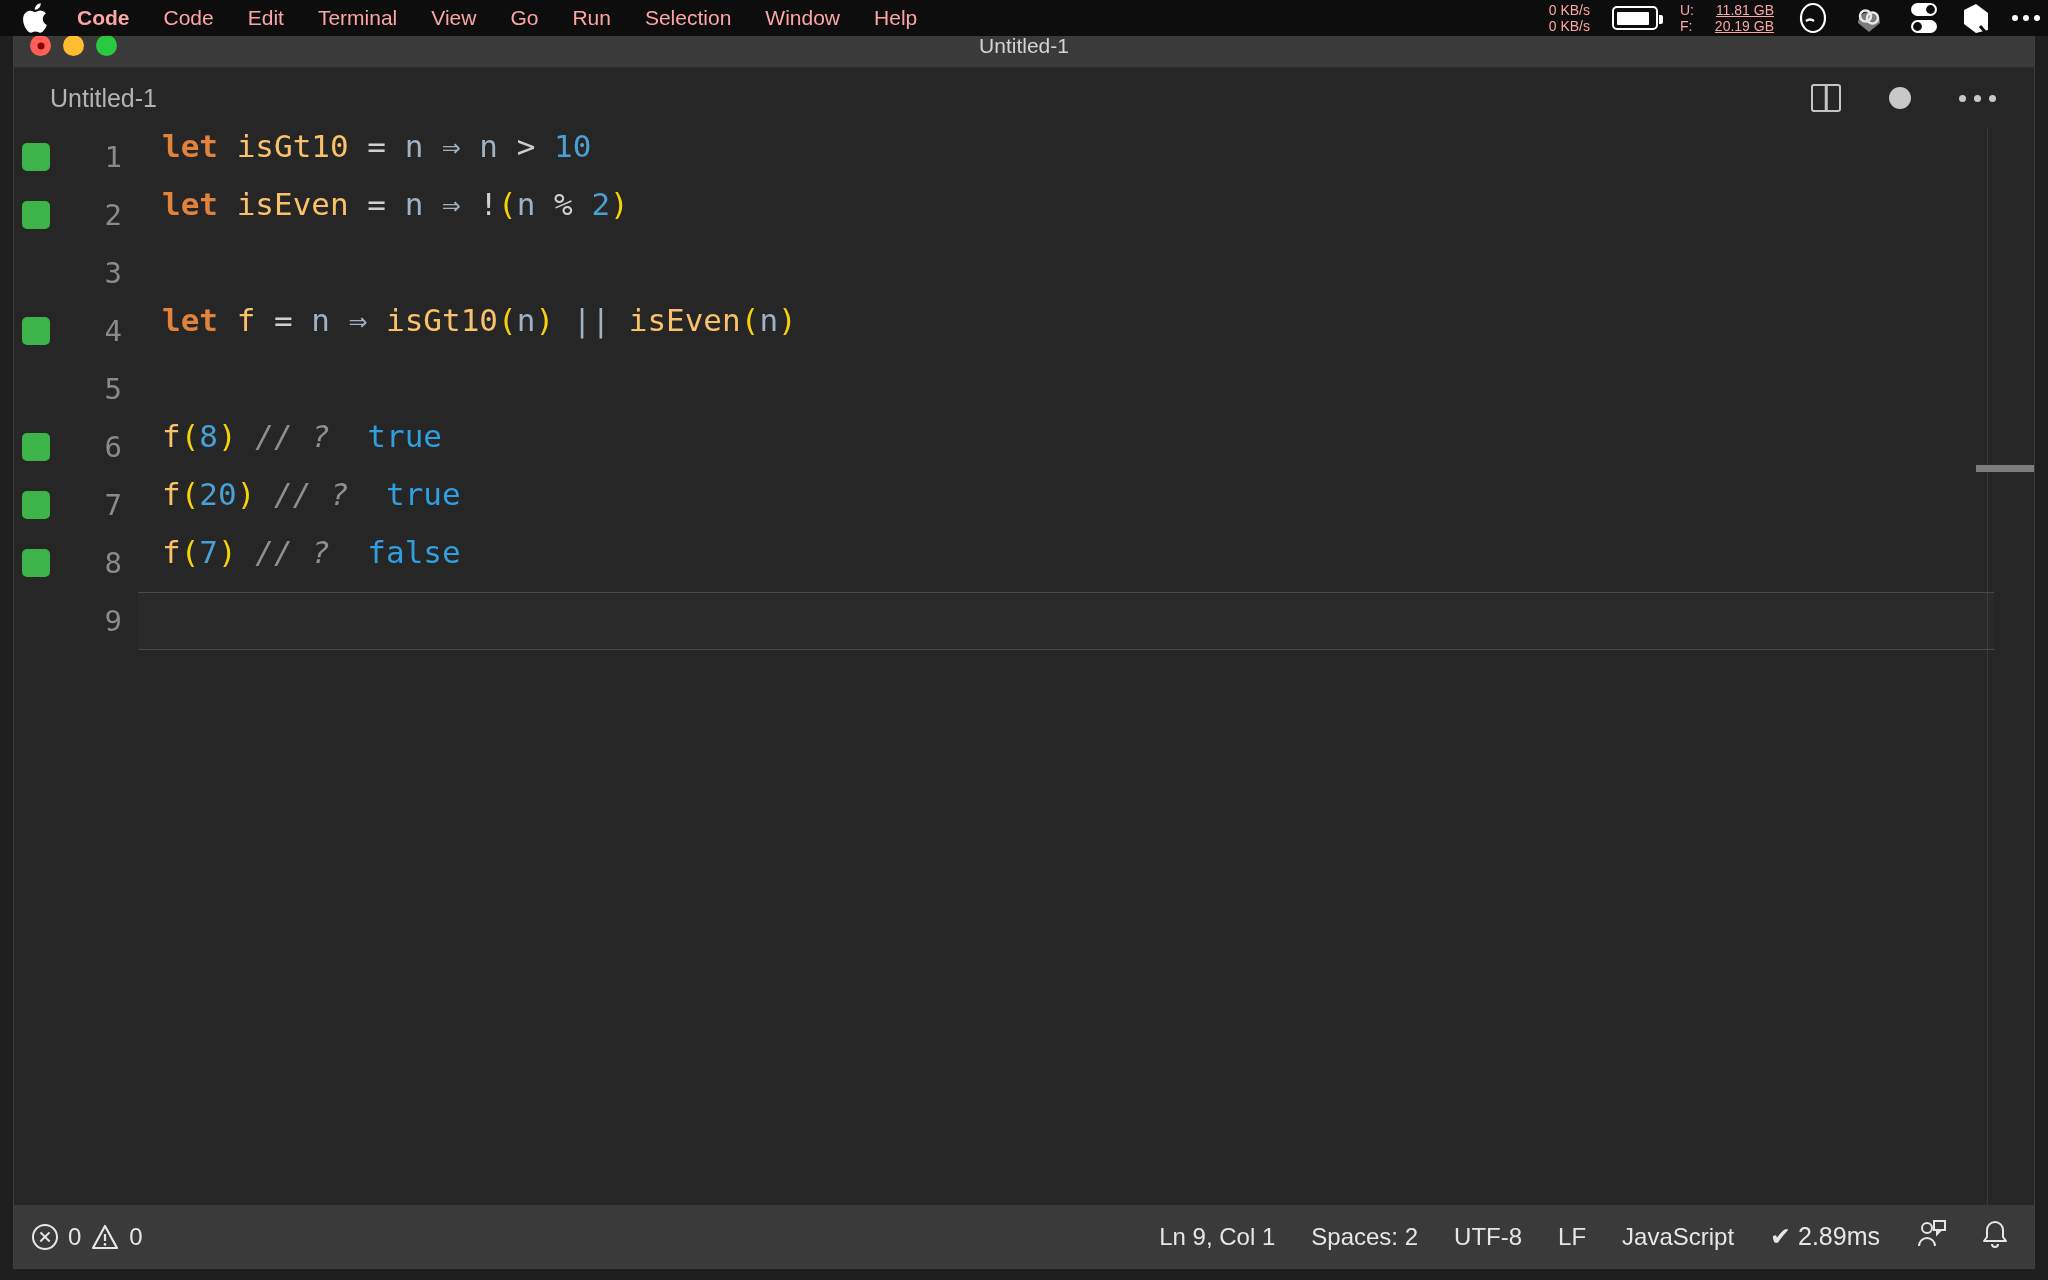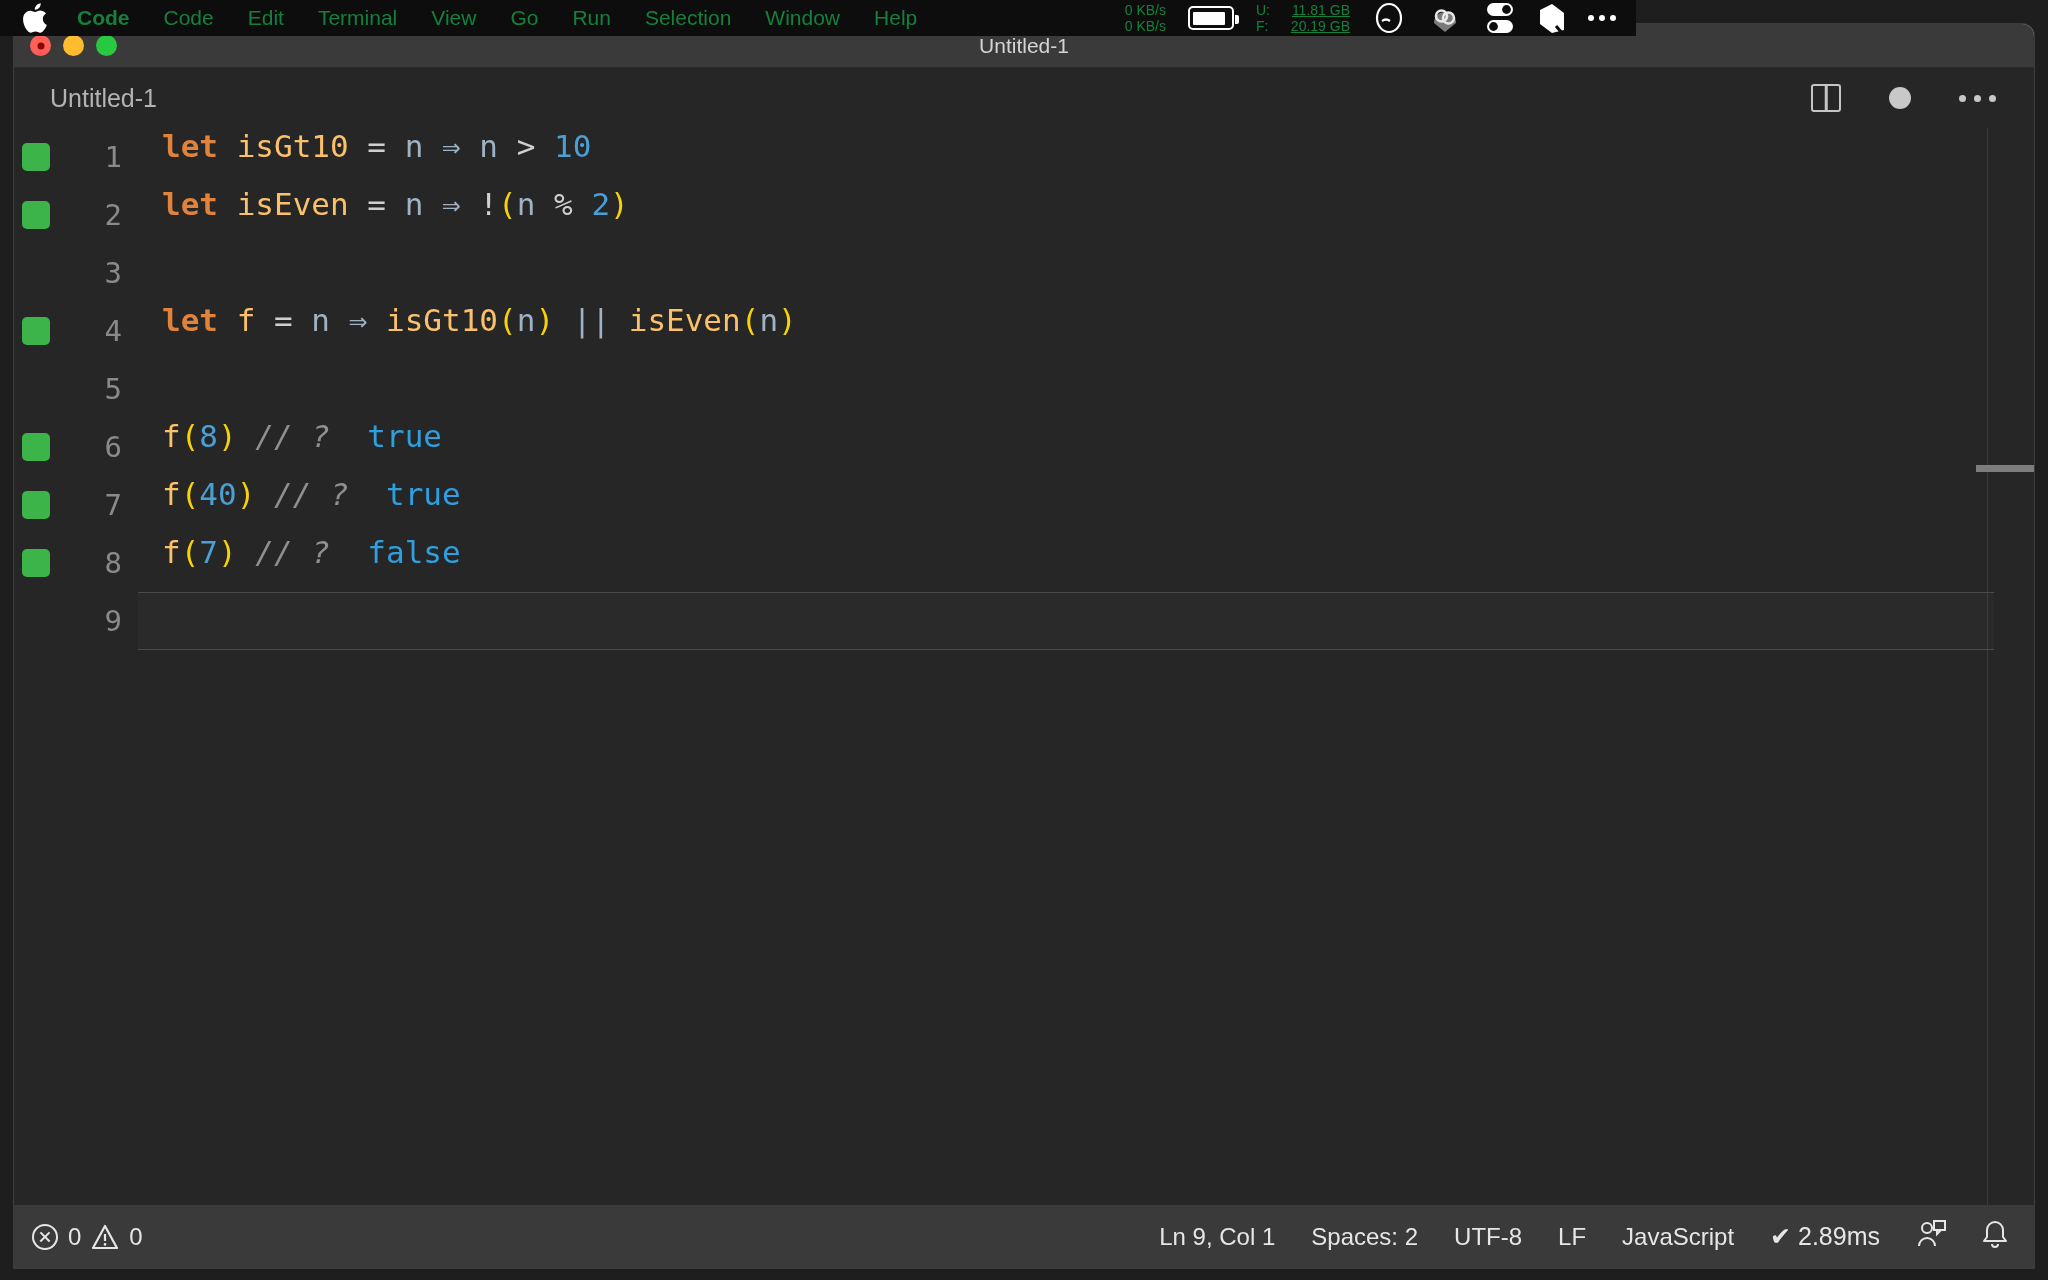--- a/index.html
+++ b/index.html
@@ -5,30 +5,30 @@
   * { margin:0; padding:0; box-sizing:border-box; }
   html,body {
     width:2048px; height:1280px;
     background:#1e1e1e;
     font-family:"Liberation Sans", sans-serif;
     overflow:hidden;
   }
 
   
   .menubar{
-    position:absolute; top:0; left:0; width:1636px; height:36px;
+    position:absolute; top:0; left:0; width:2048px; height:36px;
     background:#0d0d0d; display:flex; align-items:center;
-    color:#15803d; font-size:21px; z-index:50;
+    color:#fca5a5; font-size:21px; z-index:50;
   }
   .mb-left{ display:flex; align-items:center; gap:0; padding-left:22px; }
   .mb-item{ padding:0 17px; line-height:36px; white-space:nowrap; }
   .mb-item.bold{ font-weight:bold; }
   .apple-logo{ width:26px; height:30px; position:relative; margin-right:12px;}
   .apple-logo svg{ display:block; }
-  .mb-right{ margin-left:auto; display:flex; align-items:center; gap:22px; padding-right:20px;}
+  .mb-right{ margin-left:auto; display:flex; align-items:center; gap:22px; padding-right:8px;}
   .net-speed{ font-size:14px; line-height:16px; text-align:right; letter-spacing:0px;}
   .battery{ width:46px; height:24px; border:2.5px solid #fff; border-radius:5px; position:relative; display:flex; align-items:center;}
   .battery::after{ content:""; position:absolute; right:-7px; top:7px; width:4px; height:9px; background:#fff; border-radius:0 2px 2px 0;}
   .battery-fill{ width:32px; height:13px; background:#fff; margin-left:3px; border-radius:1px;}
   .memstat{ font-size:14px; line-height:16px; display:flex; }
   .memstat .lbl{ width:22px; }
   .memstat .val{ text-align:right; width:72px;text-decoration:underline; }
   .mb-icon{ display:flex; align-items:center; justify-content:center;}
   .dots3{ display:flex; gap:5px; align-items:center;}
   .dots3 i{ width:6px;height:6px;border-radius:50%;background:#fff;display:block;}
@@ -289,21 +289,21 @@
           <div class="code-text-wrap">
             <div class="code-text"><span class="fn">f</span><span class="paren">(</span><span class="num">8</span><span class="paren">)</span><span class="op"> </span><span class="cmt">// ?</span><span class="op">  </span><span class="res">true</span></div>
           </div>
         </div>
         <div class="code-line">
           <div class="gutter-mark">
             <div class="qmark"></div>
           </div>
           <div class="lineno">7</div>
           <div class="code-text-wrap">
-            <div class="code-text"><span class="fn">f</span><span class="paren">(</span><span class="num">40</span><span class="paren">)</span><span class="op"> </span><span class="cmt">// ?</span><span class="op">  </span><span class="res">true</span></div>
+            <div class="code-text"><span class="fn">f</span><span class="paren">(</span><span class="num">20</span><span class="paren">)</span><span class="op"> </span><span class="cmt">// ?</span><span class="op">  </span><span class="res">true</span></div>
           </div>
         </div>
         <div class="code-line">
           <div class="gutter-mark">
             <div class="qmark"></div>
           </div>
           <div class="lineno">8</div>
           <div class="code-text-wrap">
             <div class="code-text"><span class="fn">f</span><span class="paren">(</span><span class="num">7</span><span class="paren">)</span><span class="op"> </span><span class="cmt">// ?</span><span class="op">  </span><span class="res">false</span></div>
           </div>

